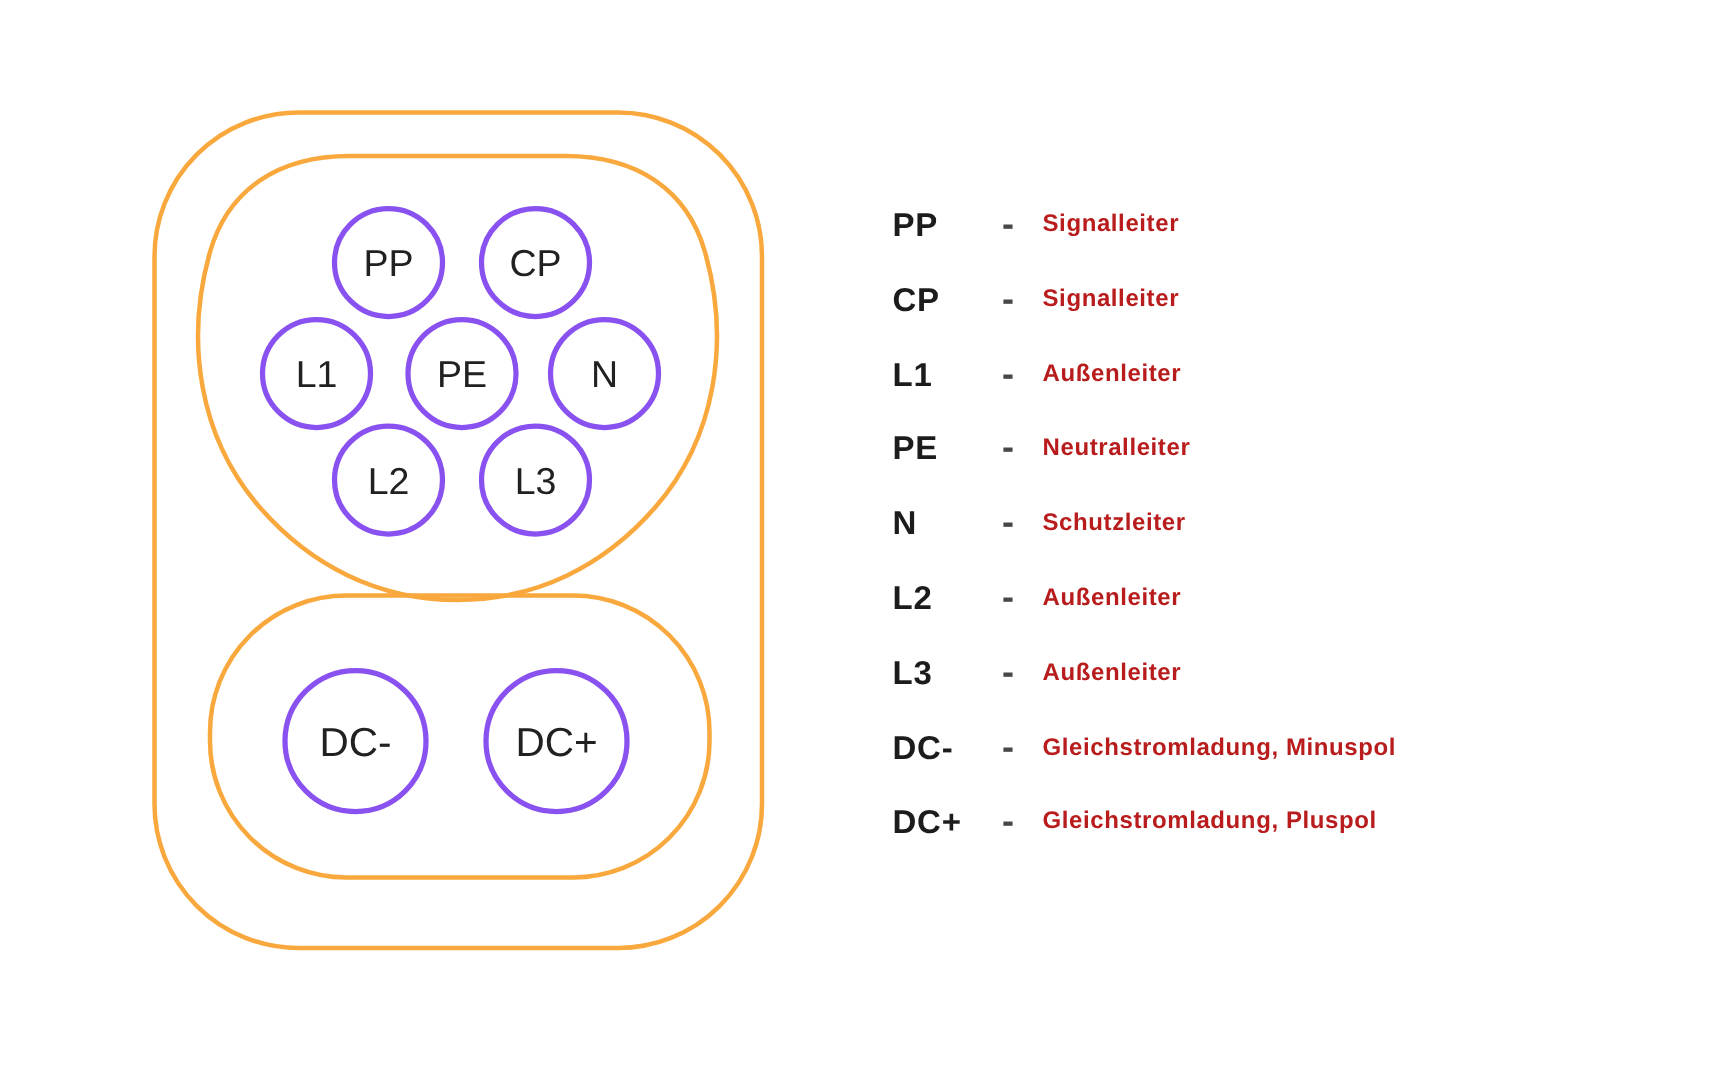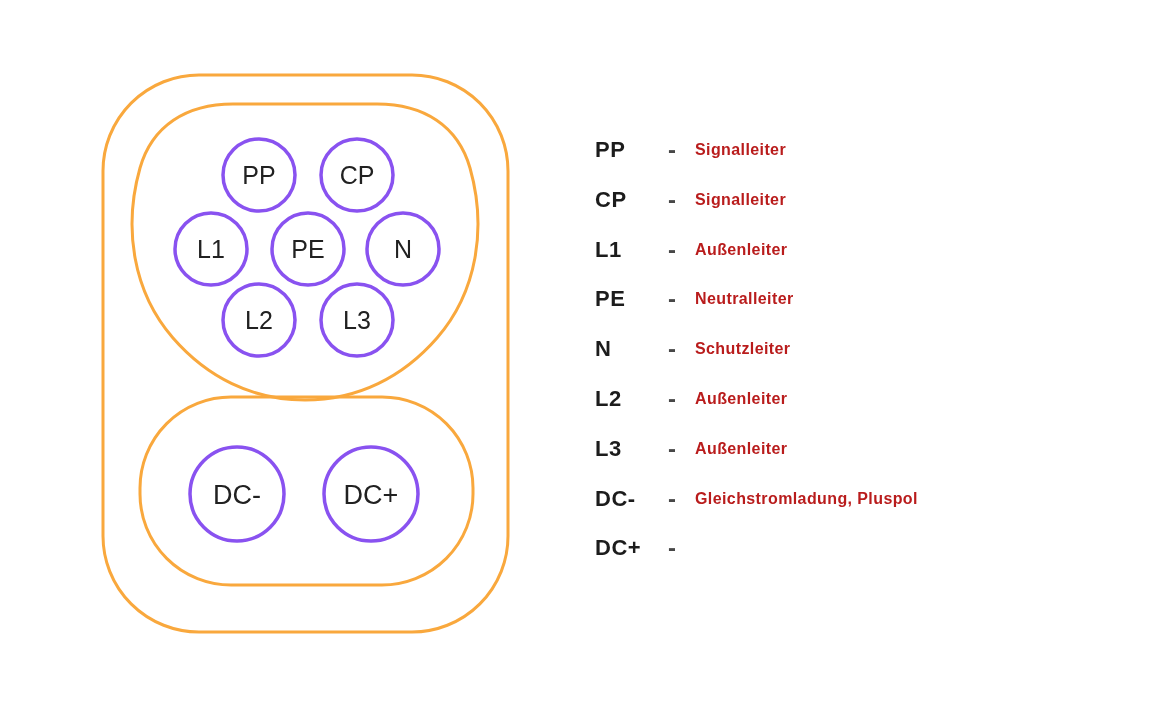--- a/index.html
+++ b/index.html
@@ -166,22 +166,23 @@
 
     <div class="legend-row">
       <span class="legend-code">L3</span>
       <span class="legend-dash">-</span>
       <span class="legend-desc">Außenleiter</span>
     </div>
 
     <div class="legend-row">
       <span class="legend-code">DC-</span>
       <span class="legend-dash">-</span>
-      <span class="legend-desc">Gleichstromladung, Pluspol</span>
+      <span class="legend-desc">Gleichstromladung, Minuspol</span>
     </div>
 
     <div class="legend-row">
       <span class="legend-code">DC+</span>
       <span class="legend-dash">-</span>
+      <span class="legend-desc">Gleichstromladung, Pluspol</span>
     </div>
 
   </div>
 </div>
 
 </body></html>

